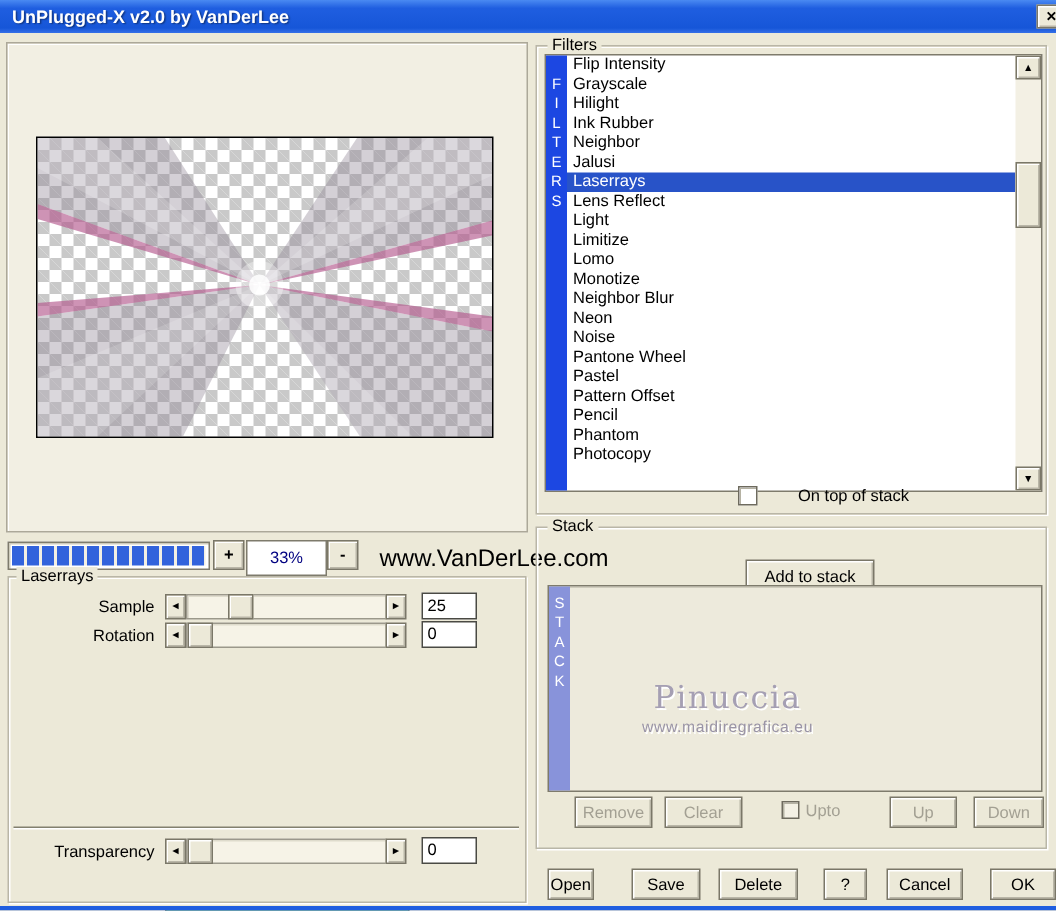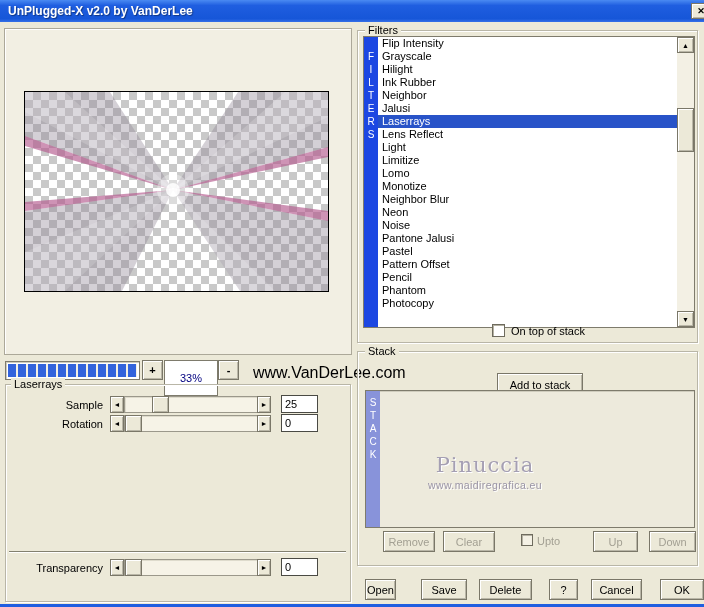--- a/index.html
+++ b/index.html
@@ -19,21 +19,21 @@
   .closebtn{left:691px;top:3px;width:20px;height:16px;font-size:9px;font-weight:bold;}
   
   .preview-panel{left:4px;top:28px;width:348px;height:327px;background:#F2EFE3;border:1px solid #ACA899;box-shadow:inset 1px 1px 0 #fff;}
   .preview-img{left:24px;top:91px;width:305px;height:201px;border:1px solid #000;
     background-image:linear-gradient(45deg,#C9C9C9 25%,transparent 25%,transparent 75%,#C9C9C9 75%),linear-gradient(45deg,#C9C9C9 25%,transparent 25%,transparent 75%,#C9C9C9 75%);
     background-size:16px 16px;background-position:0 0,8px 8px;background-color:#fff;}
   .preview-img svg{display:block;width:100%;height:100%;}
   
   .progress{left:5px;top:361px;width:135px;height:19px;}
   .progress .inner{position:absolute;left:2px;top:2px;bottom:2px;width:129px;background:repeating-linear-gradient(90deg,var(--progress_blue,#3263DC) 0 8px,#F2EFE3 8px 10px);}
-  .zoom-pct{left:164px;top:360px;width:54px;height:36px;background:#fff;border:1px solid #7E7B6C;display:flex;align-items:center;justify-content:center;color:#000080;}
+  .zoom-pct{left:164px;top:360px;width:54px;height:24px;background:#fff;border:1px solid #7E7B6C;display:flex;align-items:center;justify-content:center;color:#000080;}
   .smallbtn{width:21px;height:20px;font-size:11px;font-weight:bold;}
   .site{left:253px;top:364px;font-size:16px;}
   
   .lbl-r{text-align:right;width:95px;height:13px;}
   .sl-arrow{width:14px;height:17px;font-size:7px;}
   .sl-track{height:17px;background:#F6F3E7;border:1px solid #9B988B;box-shadow:inset 1px 1px 0 #DEDBCC;}
   .sl-thumb{width:17px;height:17px;}
   .field{background:#fff;border:1px solid #4A4A44;width:37px;height:18px;line-height:16px;padding-left:3px;}
   .sep{left:9px;top:551px;width:337px;height:2px;border-top:1px solid #82806F;border-bottom:1px solid #fff;}
   .combo{left:110px;top:605px;width:163px;height:20px;background:#0f766e;border:1px solid #7E7B6C;}
@@ -172,40 +172,40 @@
       <div class="li">Jalusi</div>
       <div class="li sel">Laserrays</div>
       <div class="li">Lens Reflect</div>
       <div class="li">Light</div>
       <div class="li">Limitize</div>
       <div class="li">Lomo</div>
       <div class="li">Monotize</div>
       <div class="li">Neighbor Blur</div>
       <div class="li">Neon</div>
       <div class="li">Noise</div>
-      <div class="li">Pantone Jalusi</div>
+      <div class="li">Pantone Wheel</div>
       <div class="li">Pastel</div>
       <div class="li">Pattern Offset</div>
       <div class="li">Pencil</div>
       <div class="li">Phantom</div>
       <div class="li">Photocopy</div>
     </div>
   <div class="sbar">
     <div class="raised btn sbtn" style="top:0;">
         <span>▲</span>
       </div>
     <div class="raised sthumb"></div>
     <div class="raised btn sbtn" style="bottom:0;top:auto;">
         <span>▼</span>
       </div>
   </div>
 </div>
 
 <div class="abs cb" style="left:492px;top:324px;"></div>
-<div class="abs" style="left:511px;top:325px;">On top of stack</div>
+<div class="abs" style="left:532px;top:325px;">On top of stack</div>
 
 <div class="abs group" style="left:357px;top:351px;width:341px;height:215px;"></div>
 <div class="grouplabel" style="left:365px;top:345px;">Stack</div>
 
 <div class="abs raised btn" style="left:497px;top:373px;width:86px;height:23px;">
     <span>Add to stack</span>
   </div>
 
 <div class="abs stack-panel">
   <div class="vbar2">

